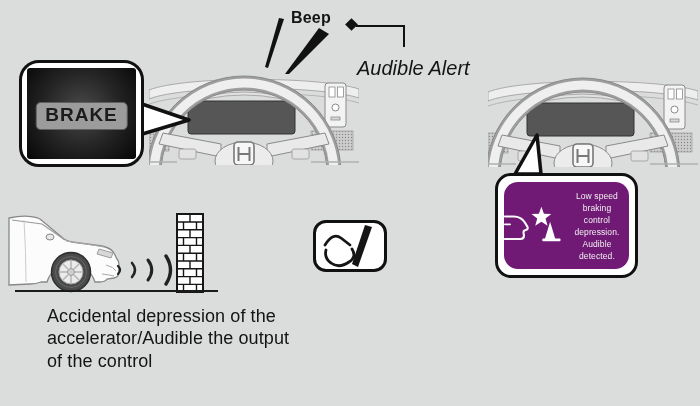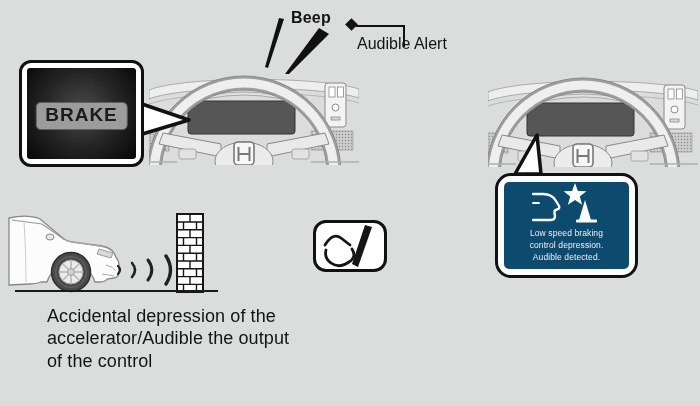--- a/index.html
+++ b/index.html
@@ -4,40 +4,40 @@
 <style>
   html,body{margin:0;padding:0;}
   body{font-family:"Liberation Sans", sans-serif; background:#ffffff;}
   .stage{
     position:relative; width:700px; height:406px; overflow:hidden;
     background:#dbdcdc; color:#141414;
   }
   .abs{position:absolute;}
   
   .beep{left:291px; top:9px; font-size:16px; font-weight:bold; letter-spacing:0.2px;}
-  .audible{left:357px; top:35px; font-size:16px;}
+  .audible{left:357px; top:57px; font-size:20px;font-style:italic;}
   .caption{left:47px; top:305px; font-size:18px; line-height:22.4px; letter-spacing:0.1px;}
   .caption div{white-space:nowrap;}
   
   .diamond{left:347px; top:20px; width:9px; height:9px; background:#111; transform:rotate(45deg);}
   .connector{left:356px; top:25px; width:47px; height:20px;
     border-top:2px solid #111; border-right:2px solid #111;}
   
   .brakeCallout{left:19px; top:60px; width:125px; height:107px; background:#fff;
-    border:3.5px solid #111; border-radius:12px; box-sizing:border-box; z-index:5;}
+    border:3.5px solid #111; border-radius:20px; box-sizing:border-box; z-index:5;}
   .brakeScreen{position:absolute; left:5px; top:5px; right:5px; bottom:5px; border-radius:3px;
     background:radial-gradient(circle at 50% 46%, #4a4a4a 0%, #242424 52%, #060606 100%);}
   .brakePill{position:absolute; left:50%; top:53%; transform:translate(-50%,-50%);
     background:#9c9c9c; color:#1c1c1c; font-weight:bold; font-size:19px; letter-spacing:1px;
     padding:1px 9px 3px 9px; border-radius:5px; border:1.5px solid #5f5f5f; white-space:nowrap;}
   
   .infoCallout{left:495px; top:173px; width:143px; height:105px; background:#fff;
     border:3.5px solid #111; border-radius:16px; box-sizing:border-box; z-index:5;}
-  .infoScreen{position:absolute; left:6px; top:6px; right:6px; bottom:6px; border-radius:5px;
-    background:#0c4a6e; display:flex; flex-direction:column; align-items:center;}
+  .infoScreen{position:absolute; left:6px; top:6px; right:6px; bottom:6px; border-radius:14px;
+    background:#701a75; display:flex; flex-direction:row; align-items:center;}
   .infoText{margin-top:0px; text-align:center; font-size:8.5px; line-height:12px;
     color:#f0f0f0; letter-spacing:0.1px;}
   
   .pedalBox{left:313px; top:220px; width:74px; height:52px; background:#fff;
     border:3px solid #111; border-radius:13px; box-sizing:border-box; z-index:4;}
   
   .ground{left:15px; top:290px; width:203px; height:2.2px; background:#1a1a1a;}
   .tail{z-index:4;}
   .dash{z-index:1;}
 </style>

